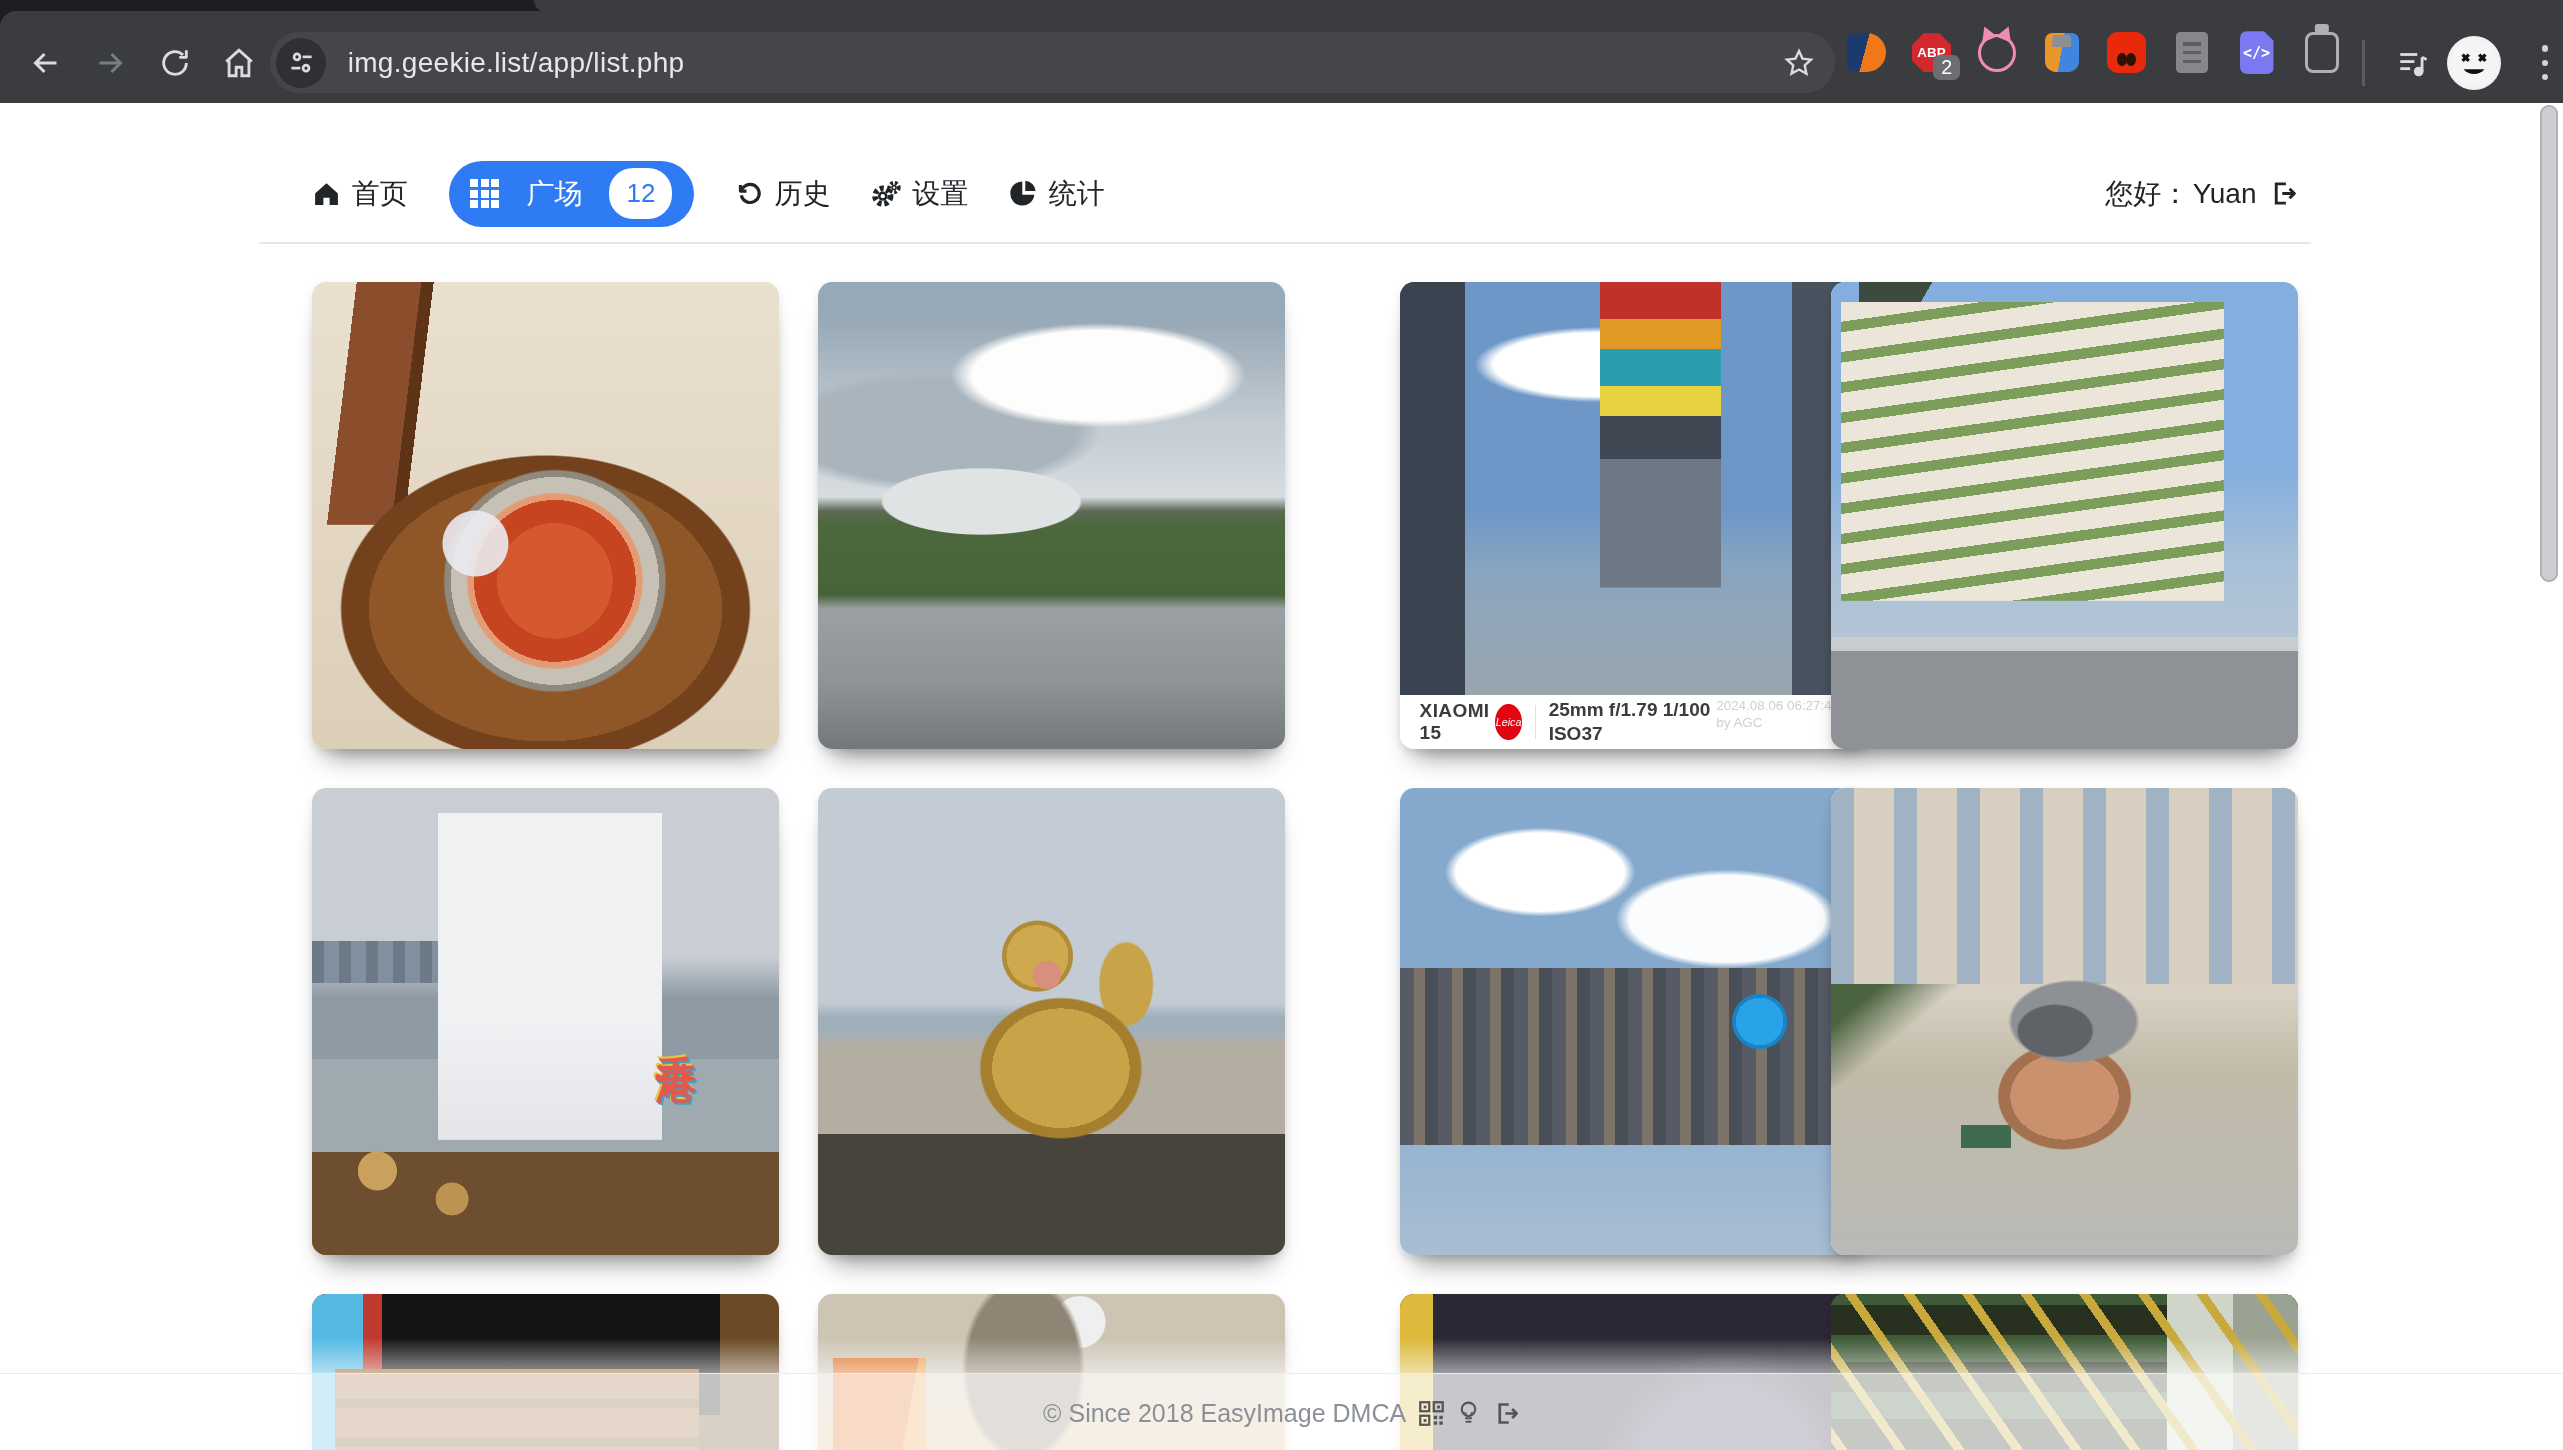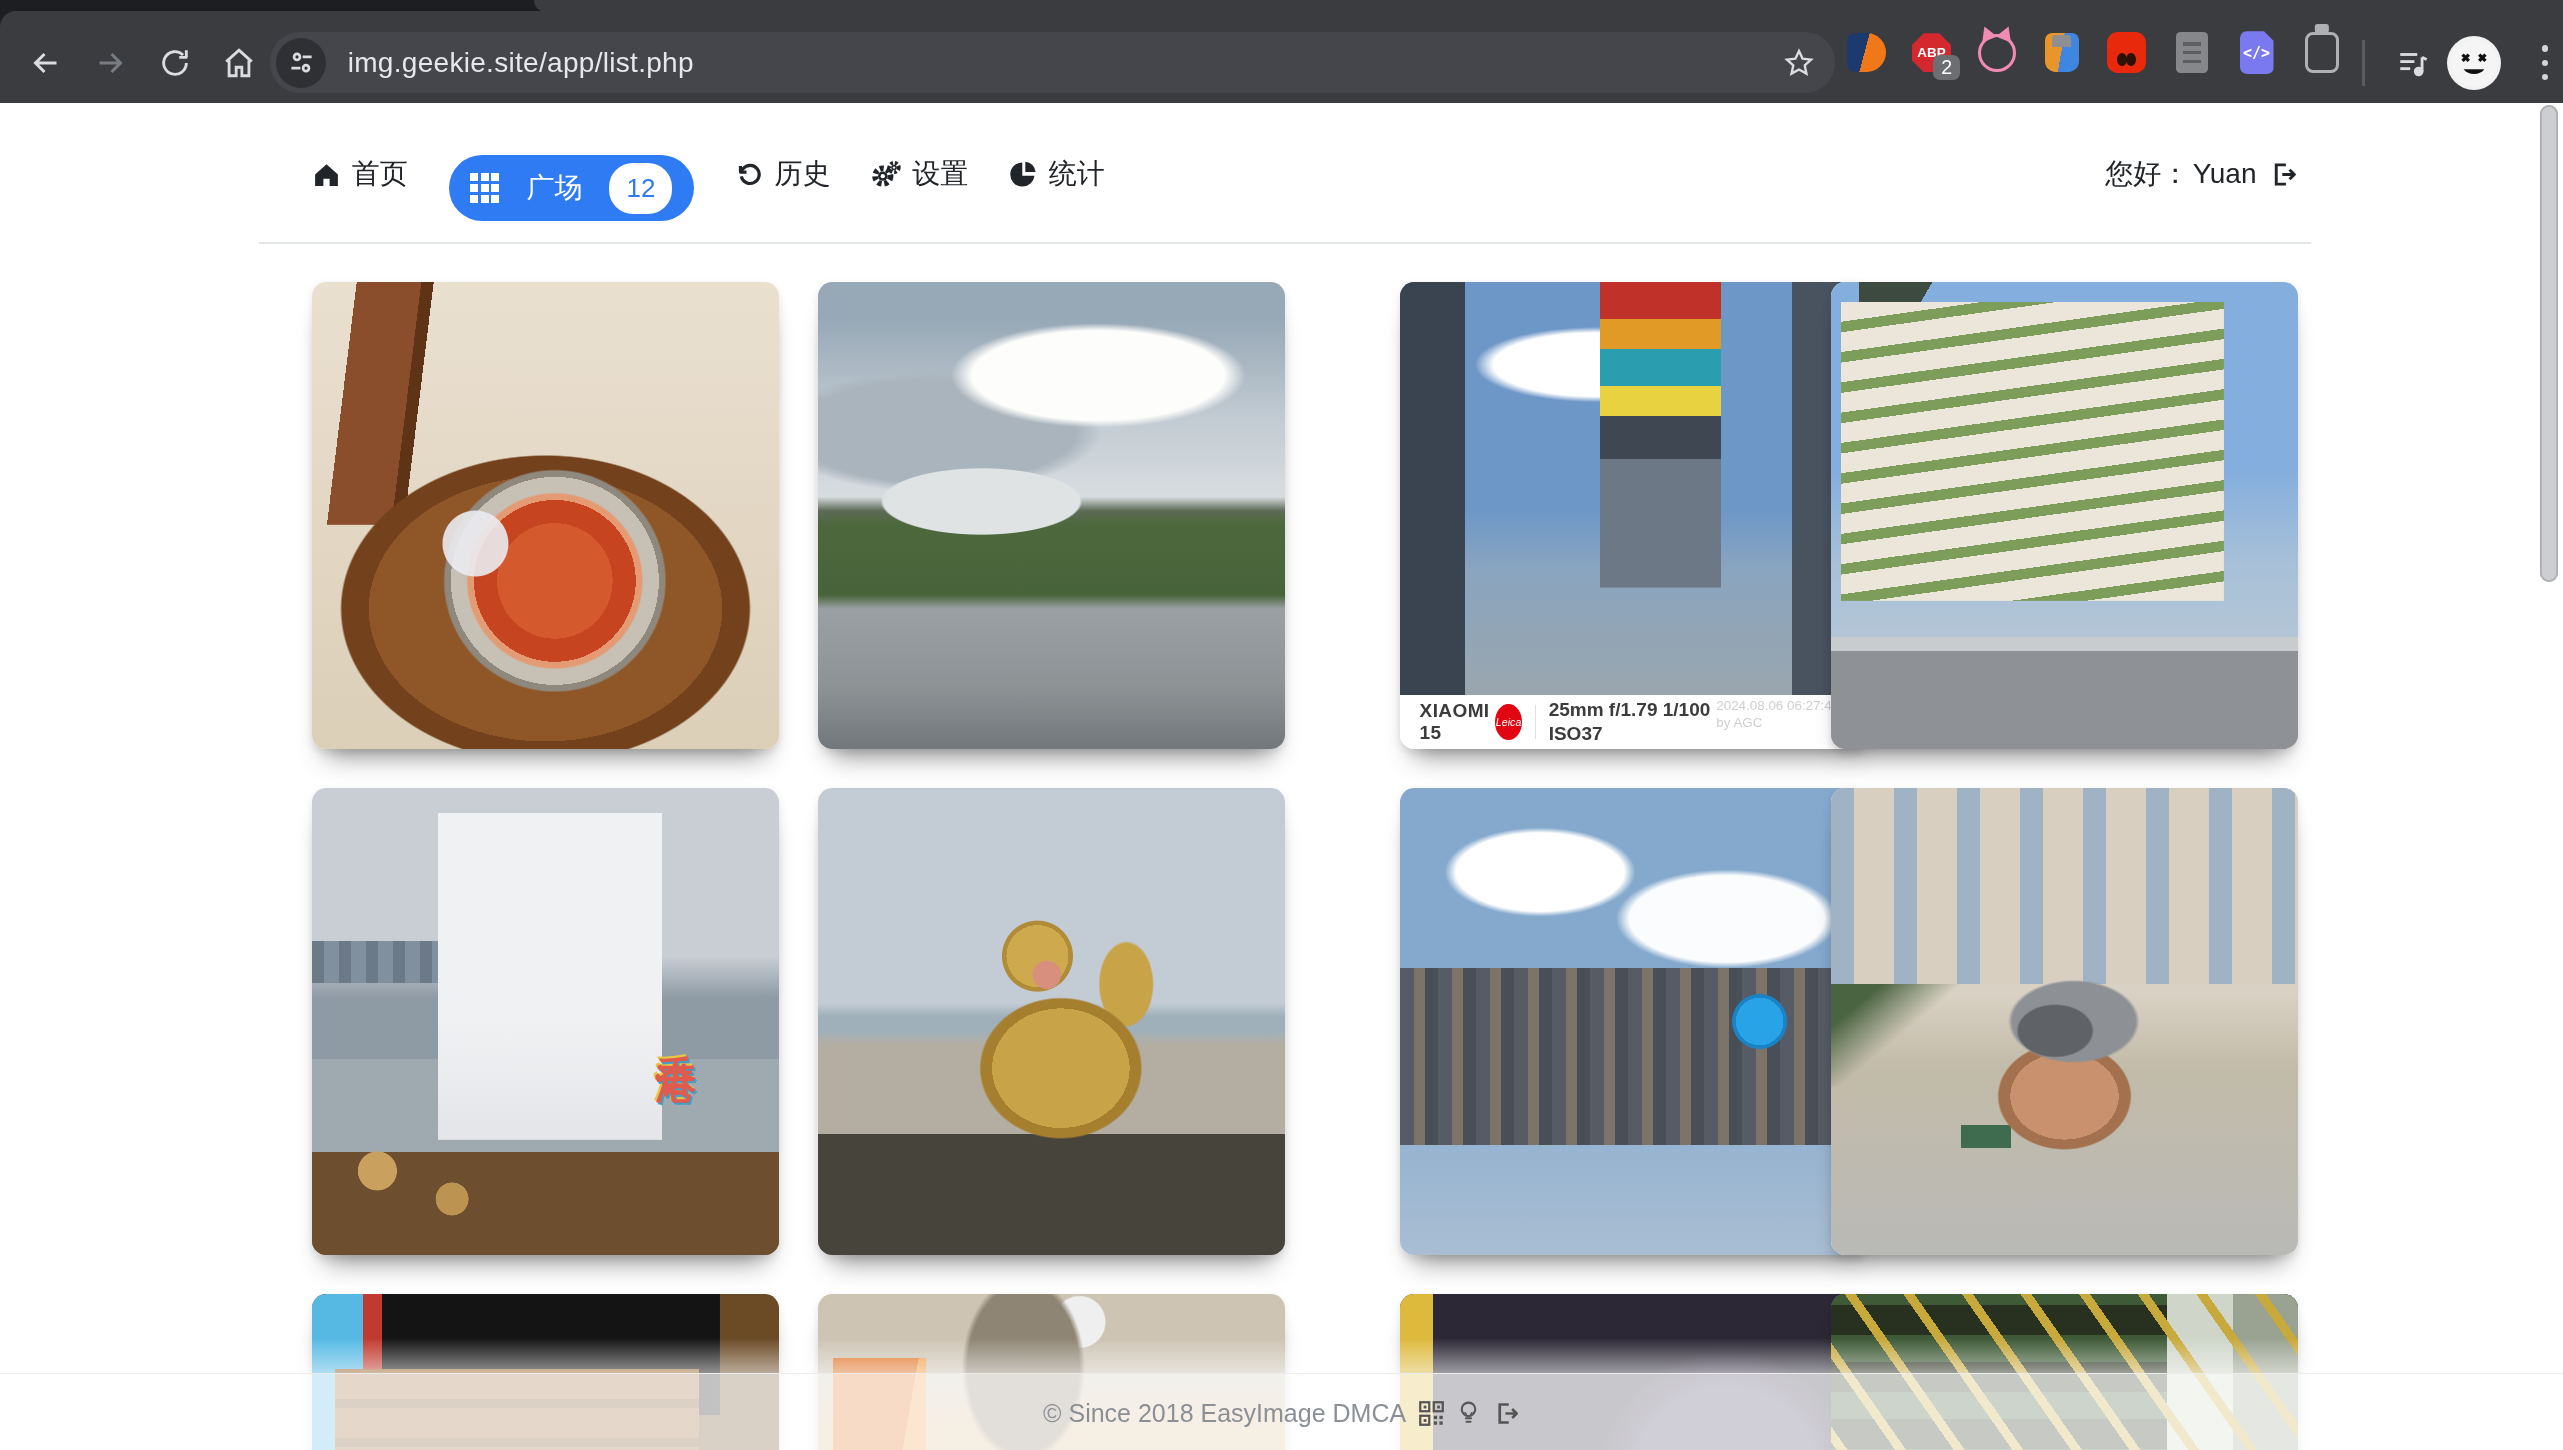--- a/index.html
+++ b/index.html
@@ -58,21 +58,21 @@
   .avatar { position:absolute; left:2447px; top:25px; width:54px; height:54px; border-radius:50%;
             background:#f2f2f2; display:flex; align-items:center; justify-content:center;
             font-size:27px; color:#111; font-weight:bold; }
   .kebab { position:absolute; left:2527px; top:27px; width:36px; height:50px; display:flex;
            flex-direction:column; align-items:center; justify-content:center; gap:8px; }
   .kebab i { width:6.3px; height:6.3px; border-radius:50%; background:#d2d4d7; }
 
   
   .page { position:absolute; inset:103px 0 0 0; background:#fff; overflow:hidden; }
   .nav-row { position:absolute; left:312px; top:52px; width:1986px; height:77px;
-             display:flex; align-items:flex-start; gap:41px; font-size:28px; color:#212529; }
+             display:flex; align-items:center; gap:41px; font-size:28px; color:#212529; }
   .nav-item { display:flex; align-items:center; gap:10.7px; cursor:pointer; white-space:nowrap; }
   .nav-pill { background:var(--accent,#2e7bf3); color:#fff; height:66px; padding:0 21.4px;
               border-radius:33px; display:flex; align-items:center; gap:27px; }
   .nav-badge { background:#fff; color:var(--accent,#2e7bf3); border-radius:24px;
                padding:10px 17px; font-size:26px; }
   .grid-ico { display:grid; grid-template-columns:repeat(3,8px); grid-template-rows:repeat(3,8px);
               gap:2.7px; }
   .grid-ico i { background:#fff; }
   .nav-right { margin-left:auto; display:flex; align-items:center; gap:12.5px; font-size:28px; }
   .nav-divider { position:absolute; left:259px; top:139px; width:2052px; height:1.8px; background:#e4e7ea; }
@@ -227,21 +227,21 @@
 
     <div class="omnibox">
       <div class="tune-circle">
         <svg width="27" height="27" viewBox="0 0 24 24" fill="none" stroke="#dadce0" stroke-width="2.4">
           <circle cx="8" cy="7" r="2.6"></circle>
             <line x1="13" y1="7" x2="21" y2="7"></line>
           <circle cx="16" cy="17" r="2.6"></circle>
             <line x1="3" y1="17" x2="11" y2="17"></line>
         </svg>
       </div>
-      <span class="url-text">img.geekie.site/app/list.php</span>
+      <span class="url-text">img.geekie.list/app/list.php</span>
       <span class="star-btn">
         <svg width="32" height="32" viewBox="0 0 24 24" fill="none" stroke="#dadce0" stroke-width="1.8">
             <path d="M12 3l2.7 5.8 6.3.7-4.7 4.3 1.3 6.2L12 16.9 6.4 20l1.3-6.2L3 9.5l6.3-.7z"></path>
           </svg>
       </span>
     </div>
 
     <div class="ext-row">
       <span class="ext">
           <i class="ext1"></i>

